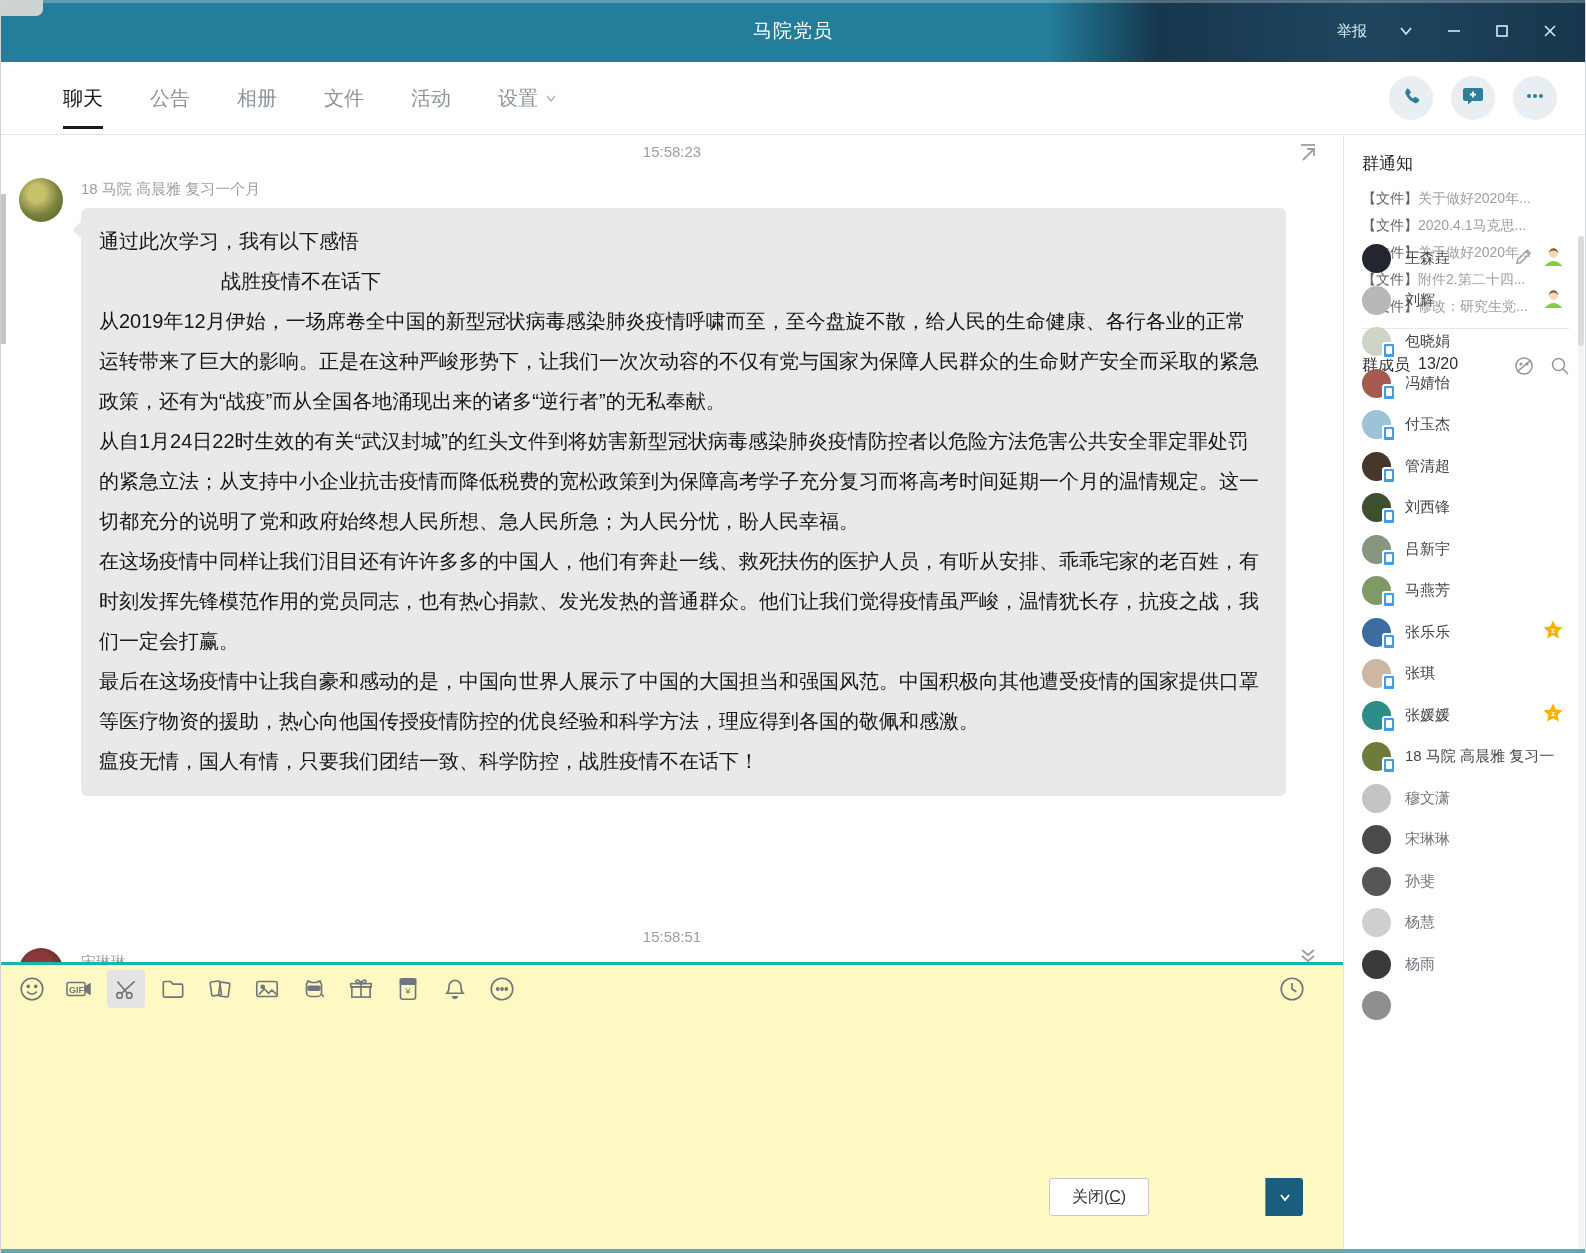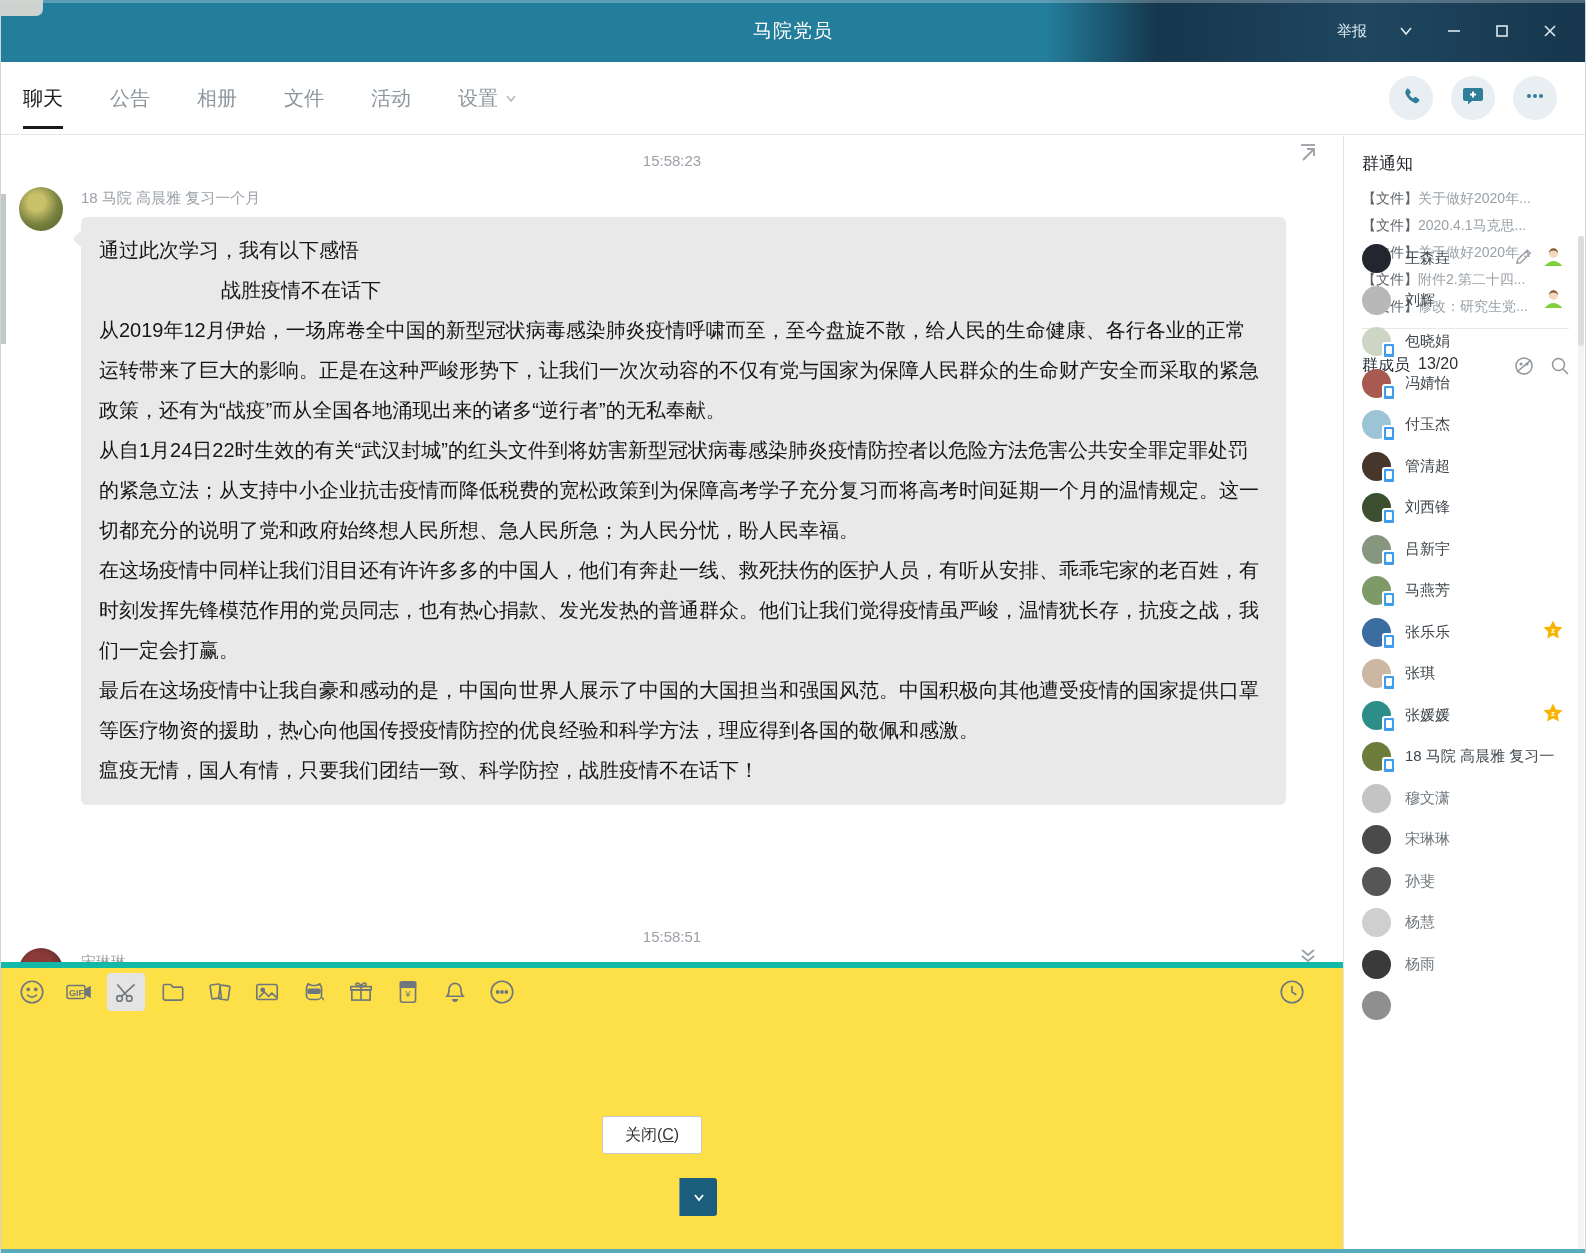--- a/index.html
+++ b/index.html
@@ -15,70 +15,70 @@
     justify-content:center; color:#fff; font-size:19px; letter-spacing:1px; }
   .tb-controls { position:absolute; right:18px; top:0; height:62px; display:flex; align-items:center; gap:14px; }
   .tb-report { color:#dce9ee; font-size:15px; margin-right:8px; cursor:pointer; }
   .tb-btn { width:34px; height:34px; display:flex; align-items:center; justify-content:center; cursor:pointer; }
   .tb-btn svg { stroke:#dce9ee; stroke-width:1.6; fill:none; }
   .artifact-topleft { position:absolute; top:0; left:0; width:42px; height:16px; background:#d8d8d3;
     border-bottom-right-radius:7px; opacity:.95; }
 
   
   .header-row { position:absolute; top:62px; left:0; width:100%; height:73px; background:#fff;
-    border-bottom:1px solid #e3e6e8; display:flex; align-items:center; }
+    border-bottom:1px solid #e3e6e8; display:flex; align-items:center;padding-left:40px; }
   .tabs { display:flex; align-items:center; gap:47px; padding-left:22px; height:100%; }
   .tab { font-size:20px; color:#8c959c; height:100%; display:flex; align-items:center; position:relative; cursor:pointer; }
   .tab.active { color:#17191b; }
   .tab.active::after { content:""; position:absolute; left:0; right:0; bottom:5px; height:3px; background:#17191b; }
   .tab .dd { margin-left:6px; }
   .header-actions { margin-left:auto; margin-right:28px; display:flex; gap:18px; }
   .circle-btn { width:44px; height:44px; border-radius:50%; background:#e9eef2; display:flex;
     align-items:center; justify-content:center; cursor:pointer; }
 
   
   .main { position:absolute; top:136px; left:0; width:100%; bottom:4px; display:flex; }
   .chat-col { width:1342px; position:relative; background:#fff; }
   .sidebar { flex:1; border-left:1px solid #e2e2e2; background:#fff; position:relative; overflow:hidden; }
 
   
   .messages { position:absolute; top:0; left:0; right:0; height:826px; overflow:hidden; }
   .left-artifact { position:absolute; left:0; top:58px; width:5px; height:150px; background:#c3c7ca; }
   .ts { text-align:center; color:#9aa0a6; font-size:15px;margin-top:12px; }
-  .ts-top { margin-top:16px; }
+  .ts-top { margin-top:7px; }
   .fold-top, .fold-bottom { position:absolute; right:22px; width:26px; height:26px; background:none; border:none; cursor:pointer; }
   .fold-top { top:4px; } .fold-bottom { top:806px; }
   .fold-top svg, .fold-bottom svg { stroke:#9aa0a6; stroke-width:1.8; fill:none; }
   .msg-row { display:flex; padding-left:18px; margin-top:18px; }
   .avatar { width:44px; height:44px; border-radius:50%; flex:0 0 auto; cursor:pointer; }
   .chat-avatar { background:radial-gradient(circle at 40% 35%, #c9c06a 0 22%, #7a8340 55%, #4c5e23 100%); }
   .msg-body { margin-left:18px; width:1205px; }
   .sender { color:#9aa0a6; font-size:15px; margin-top:2px; }
   .bubble { position:relative; margin-top:9px; background:#e9e9e9; border-radius:6px; padding:13px 22px 15px 18px;
     font-size:20px; line-height:40px; color:#161616; }
   .bubble::before { content:""; position:absolute; left:-6px; top:16px; width:12px; height:12px; background:#e9e9e9;
     transform:rotate(45deg); border-radius:2px; }
   .bubble p.indent { padding-left:122px; }
   .ts-bottom { position:absolute; top:780px; left:0; right:0; }
   .partial-row { position:absolute; top:812px; left:18px; display:flex; align-items:flex-start; }
   .partial-avatar { background:radial-gradient(circle at 45% 40%, #8a3b39 0 35%, #401d1f 100%); }
   .partial-name { margin-left:18px; margin-top:5px; color:#9aa0a6; font-size:15px; }
 
   
-  .input-panel { position:absolute; left:0; right:0; top:826px; bottom:0; border-top:6px solid #14b8a6;
-    background:#fde047; display:flex; flex-direction:column;gap:43px; }
+  .input-panel { position:absolute; left:0; right:0; top:826px; bottom:0; border-top:3px solid #14b8a6;
+    background:#fef9c3; display:flex; flex-direction:column;gap:43px; }
   .toolbar { height:48px; display:flex; align-items:center; padding-left:12px; gap:9px; }
   .tool-btn { width:38px; height:38px; display:flex; align-items:center; justify-content:center; border:none;
     background:none; border-radius:4px; cursor:pointer; position:relative; }
   .tool-btn.hl { background:#e4e4e4; }
   .tool-btn svg { stroke:#6f767c; stroke-width:1.5; fill:none; }
   .gif-label { position:absolute; font-size:9px; font-weight:bold; color:#6f767c; left:9px; top:15px; letter-spacing:0; }
   .tool-clock { margin-left:auto; margin-right:32px; }
   .input-area { flex:1; cursor:text; }
-  .btn-row { display:flex; justify-content:flex-end; align-items:center; gap:24px; padding:0 40px 33px 0;flex-direction:column; }
+  .btn-row { display:flex; justify-content:flex-end; align-items:center; gap:24px; padding:0 40px 33px 0; }
   .btn-close { width:100px; height:38px; background:#fff; border:1px solid #c9c9c9; border-radius:3px;
     font-size:16px; color:#333; cursor:pointer; font-family:inherit; }
   .send-group { display:flex; height:38px; border-radius:3px; overflow:hidden; }
   .btn-send { width:92px; background:#1a5d7c; color:#fff; border:none; font-size:16px; cursor:pointer; font-family:inherit;margin-top:38px; }
   .btn-send-dd { width:38px; background:#1a5d7c; border:none; border-left:1px solid rgba(255,255,255,.35);
     display:flex; align-items:center; justify-content:center; cursor:pointer; }
   .btn-send-dd svg { stroke:#fff; stroke-width:1.8; fill:none; }
   u { text-decoration:underline; }
 
   

